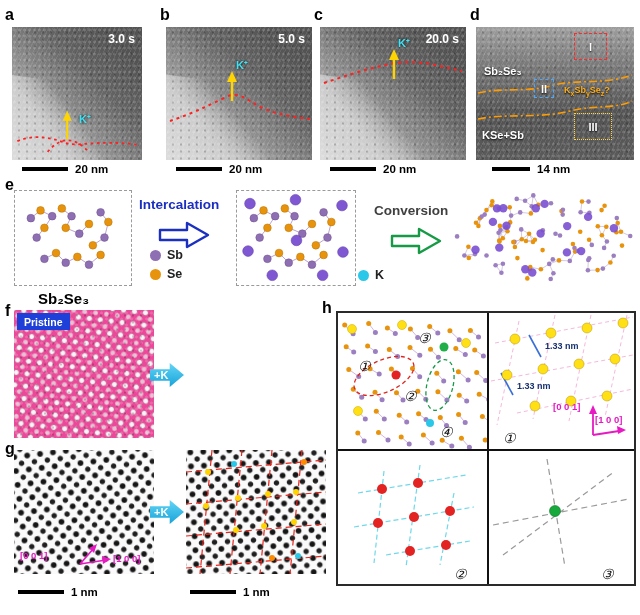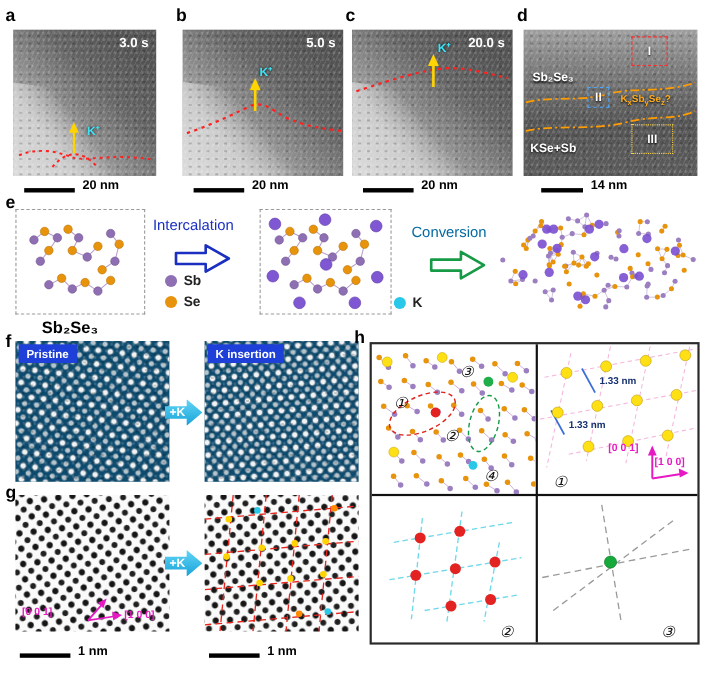--- a/index.html
+++ b/index.html
@@ -9,36 +9,36 @@
   .tem{position:absolute;overflow:hidden}
   .tem-abc{background:linear-gradient(to top right,#d2d2d2 0%,#b7b7b7 18%,#8f8f8f 40%,#646464 62%,#535353 85%)}
   .tem-d{background:linear-gradient(to bottom,#9d9d9d 0%,#787878 30%,#535353 65%,#5b5b5b 100%)}
   .grain{position:absolute;inset:0;background-image:radial-gradient(rgba(255,255,255,.16) 1px,transparent 1.5px),radial-gradient(rgba(0,0,0,.2) 1px,transparent 1.5px);background-size:5px 6px,8px 7px;background-position:0 0,3px 2px}
   .fringes{position:absolute;inset:-25%;background:repeating-linear-gradient(115deg,rgba(255,255,255,.09) 0 1px,transparent 1px 4px)}
   .wedge{position:absolute;left:-22%;bottom:-32%;width:92%;height:92%;background:linear-gradient(to top right,#ececec,#cdcdcd 55%,rgba(205,205,205,0) 74%);transform:rotate(8deg)}
   .streak{position:absolute;left:-14%;bottom:0;width:72%;height:11px;background:linear-gradient(to bottom,rgba(255,255,255,0),rgba(255,255,255,.75),rgba(255,255,255,0));transform:rotate(58deg);transform-origin:left bottom}
   .ovl{position:absolute;inset:0;width:100%;height:100%}
   .timec{position:absolute;top:5px;right:7px;color:#fff;font-weight:bold;font-size:12px}
   .ion{position:absolute;color:#3fe3f5;font-weight:bold;font-size:11px;text-shadow:0 0 3px rgba(0,0,0,.85)}
-  .sbar{position:absolute;display:flex;align-items:flex-end;gap:7px}
+  .sbar{position:absolute;display:flex;align-items:center;gap:7px}
   .sbar .bar{width:46px;height:4.5px;background:#000}
   .sbar .txt{font-size:11.5px;font-weight:bold;color:#000}
   .rbox{position:absolute;display:flex;align-items:center;justify-content:center;color:#fff;font-weight:bold;font-size:11px;text-shadow:0 1px 2px #000}
   .dlabel{position:absolute;color:#fff;font-weight:bold;font-size:11px;text-shadow:0 1px 2px #000}
   .phase{position:absolute;color:#ffae1a;font-weight:bold;font-size:9px;text-shadow:0 1px 2px #000;white-space:nowrap}
   .phase sub{font-size:7px}
   .ebox{position:absolute;border:1.5px dashed #9a9a9a;background:#fff}
-  .stepword{position:absolute;font-weight:normal;font-size:13.5px}
+  .stepword{position:absolute;font-weight:bold;font-size:13.5px}
   .legend{position:absolute;display:flex;flex-direction:column;gap:5px;font-size:12.5px;font-weight:bold;color:#222}
   .legend .row{display:flex;align-items:center;gap:6px}
   .dot{width:11px;height:11px;border-radius:50%;display:inline-block}
   .caption{position:absolute;font-size:14.5px;color:#000}
   .badge{position:absolute;left:3px;top:3px;background:#1e3fd8;color:#fff;font-weight:bold;font-size:10.5px;padding:2.5px 7px;z-index:3}
   .lat{position:absolute;inset:-18%}
-  .f-img{position:absolute;overflow:hidden;background:#0c4a6e}
+  .f-img{position:absolute;overflow:hidden;background:#ec4899}
   .f-lat{background-image:radial-gradient(circle,rgba(252,252,252,.95) 1.9px,rgba(150,150,150,.45) 2.9px,transparent 3.8px),radial-gradient(circle,rgba(225,225,225,.8) 1.7px,transparent 3px);background-size:11px 12.5px,11px 12.5px;background-position:0 0,5.5px 6.2px}
   .f-lat2{background-image:radial-gradient(circle,rgba(252,252,252,.95) 1.9px,rgba(150,150,150,.45) 2.9px,transparent 3.8px),radial-gradient(circle,rgba(225,225,225,.8) 1.6px,transparent 3px);background-size:10px 11.5px,10px 11.5px;background-position:0 0,5px 5.7px}
   .g-img{position:absolute;overflow:hidden;background:#fafafa}
   .g-lat{background-image:radial-gradient(circle,#161616 2.3px,rgba(22,22,22,.45) 2.9px,transparent 3.5px),radial-gradient(circle,#202020 2.2px,transparent 3.2px);background-size:13px 14px,13px 14px;background-position:0 0,6.5px 7px}
   .karrow{position:absolute;width:34px;height:24px;background:linear-gradient(#63d5f5,#17a3da);clip-path:polygon(0 26%,58% 26%,58% 0,100% 50%,58% 100%,58% 74%,0 74%);display:flex;align-items:center;color:#fff;font-weight:bold;font-size:11px;padding-left:4px;z-index:2}
   .hbox{position:absolute;border:2px solid #2a2a2a;background:#fff}
   .hline{position:absolute;background:#111}
   .numeral{font-family:"Liberation Serif",serif;font-style:italic;font-size:14px;fill:#111}
   .maglabel{fill:#e619c3;font-size:9.5px;font-weight:bold}
   .bluelabel{fill:#15306e;font-size:9px;font-weight:bold}
@@ -230,21 +230,21 @@
       </g>
     </svg>
   </div>
   <div class="legend" style="left:358px;top:268px">
     <div class="row">
         <span class="dot" style="background:#29c8e8"></span>
         <span>K</span>
       </div>
   </div>
 
-  <div class="stepword" style="left:374px;top:203px;color:#0369a1">Conversion</div>
+  <div class="stepword" style="left:374px;top:203px;color:#404040">Conversion</div>
   <svg style="position:absolute;left:390px;top:226px" width="52" height="30" viewBox="0 0 52 30">
     <polygon points="2,10 29,10 29,3 50,15 29,27 29,20 2,20" fill="#fff" stroke="#169a46" stroke-width="2.4" stroke-linejoin="round"></polygon>
   </svg>
 
   <svg id="amorphous-svg" style="position:absolute;left:450px;top:186px" width="186" height="102" viewBox="0 0 186 102">
       <line x1="56.3" y1="41.3" x2="57.5" y2="45.2" stroke="#c2b2d6" stroke-width="0.7"></line>
       <line x1="56.3" y1="41.3" x2="50.4" y2="44.1" stroke="#c2b2d6" stroke-width="0.7"></line>
       <line x1="56.3" y1="41.3" x2="48.6" y2="46.8" stroke="#c2b2d6" stroke-width="0.7"></line>
       <line x1="56.3" y1="41.3" x2="49.9" y2="39.9" stroke="#c2b2d6" stroke-width="0.7"></line>
       <line x1="56.3" y1="41.3" x2="60.2" y2="36.4" stroke="#c2b2d6" stroke-width="0.7"></line>
@@ -476,25 +476,20 @@
 
   <div class="pletter" style="left:5px;top:302px">f</div>
   <div class="f-img" style="left:14px;top:310px;width:140px;height:128px">
     <div class="lat f-lat" style="transform:rotate(7deg)"></div>
     <div class="grain"></div>
     <div class="badge">Pristine</div>
   </div>
   <div class="karrow" style="left:150px;top:363px">
       <span>+K</span>
     </div>
-  <div class="f-img" style="left:186px;top:310px;width:140px;height:128px">
-    <div class="lat f-lat2" style="transform:rotate(-5deg)"></div>
-    <div class="grain"></div>
-    <div class="badge">K insertion</div>
-  </div>
 
   <div class="pletter" style="left:5px;top:440px">g</div>
   <div class="g-img" style="left:14px;top:450px;width:140px;height:124px">
     <div class="lat g-lat" style="transform:rotate(-7deg)"></div>
     <svg style="position:absolute;left:4px;bottom:4px" width="134" height="30" viewBox="0 0 134 30">
       <text x="2" y="19" class="maglabel">[0 0 1]</text>
       <line x1="62" y1="24" x2="76" y2="8" stroke="#e619c3" stroke-width="1.6"></line>
       <polygon points="79,4 71,8 76,13" fill="#e619c3"></polygon>
       <line x1="62" y1="24" x2="88" y2="20" stroke="#e619c3" stroke-width="1.6"></line>
       <polygon points="93,19 84,16 85,24" fill="#e619c3"></polygon>

